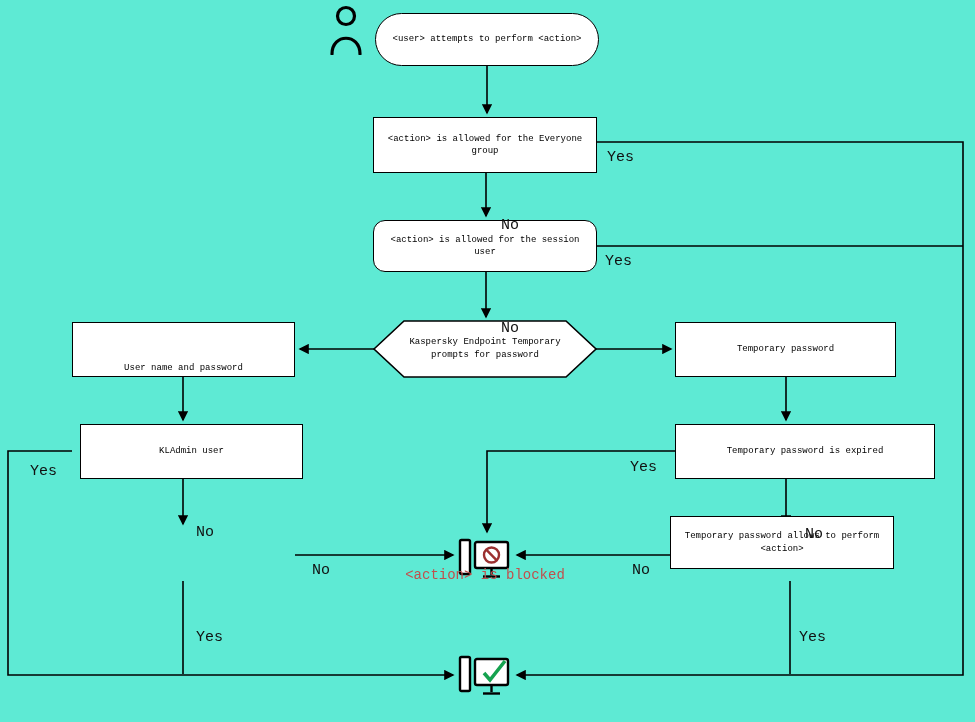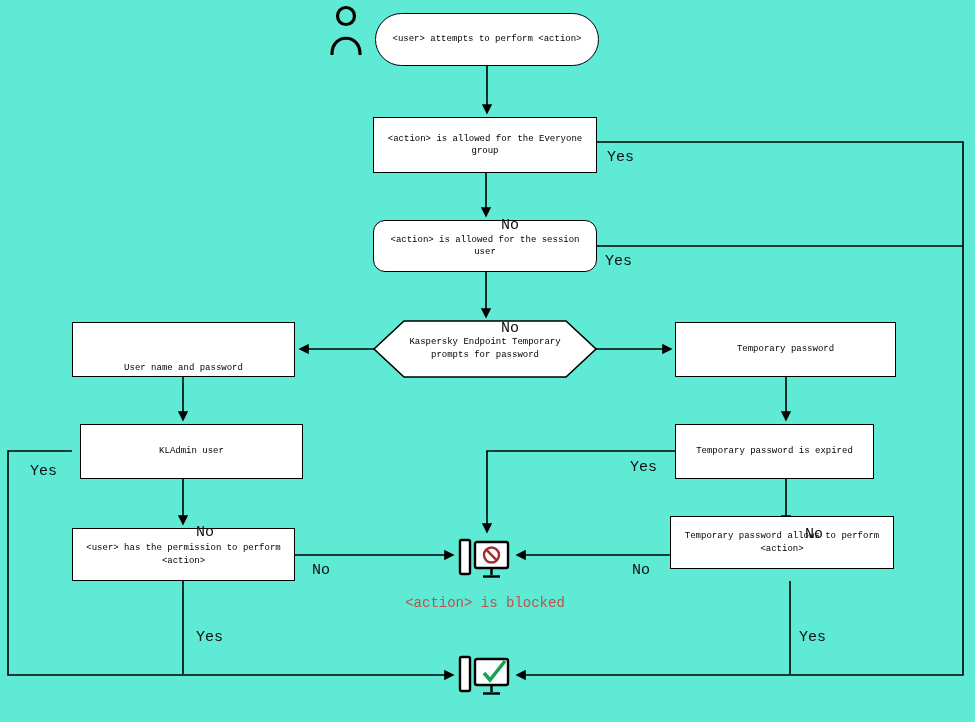--- a/index.html
+++ b/index.html
@@ -101,27 +101,24 @@
   </div>
 
   <div class="node" style="left:675px;top:322px;width:221px;height:55px;">
     <span>Temporary password</span>
   </div>
 
   <div class="node" style="left:72px;top:424px;width:223px;height:55px;margin-left:8px;">
     <span>KLAdmin user</span>
   </div>
 
-  <div class="node" style="left:675px;top:424px;width:199px;height:55px;">
+  <div class="node" style="left:675px;top:424px;width:260px;height:55px;">
     <span>Temporary password is expired</span>
   </div>
 
-  <div class="node" style="left:72px;top:528px;width:223px;height:53px;">
-    <span>&lt;user&gt; has the permission to perform &lt;action&gt;</span>
-  </div>
 
   <div class="node" style="left:670px;top:516px;width:224px;height:53px;">
     <span>Temporary password allows to perform &lt;action&gt;</span>
   </div>
 
   <svg class="icon" style="left:458px;top:537px;" width="54" height="44" viewBox="0 0 54 44">
     <g stroke="#000" stroke-width="2.4" fill="#fff">
       <rect x="2" y="3" width="10" height="34" rx="1.5"></rect>
       <rect x="17" y="5" width="33" height="26" rx="2"></rect>
     </g>
@@ -149,15 +146,15 @@
   <span class="edge-label" style="left:501px;top:284px;">No</span>
   <span class="edge-label" style="left:30px;top:427px;">Yes</span>
   <span class="edge-label" style="left:196px;top:488px;">No</span>
   <span class="edge-label" style="left:312px;top:526px;">No</span>
   <span class="edge-label" style="left:196px;top:593px;">Yes</span>
   <span class="edge-label" style="left:630px;top:423px;">Yes</span>
   <span class="edge-label" style="left:805px;top:490px;">No</span>
   <span class="edge-label" style="left:632px;top:526px;">No</span>
   <span class="edge-label" style="left:799px;top:593px;">Yes</span>
 
-  <div class="caption" style="left: 385px; top: 595px; color: rgb(192, 80, 77);">&lt;action&gt; is blocked</div>
+  <div class="caption" style="left: 385px; top: 567px; color: rgb(192, 80, 77);">&lt;action&gt; is blocked</div>
 
 </div>
 
 </body></html>

